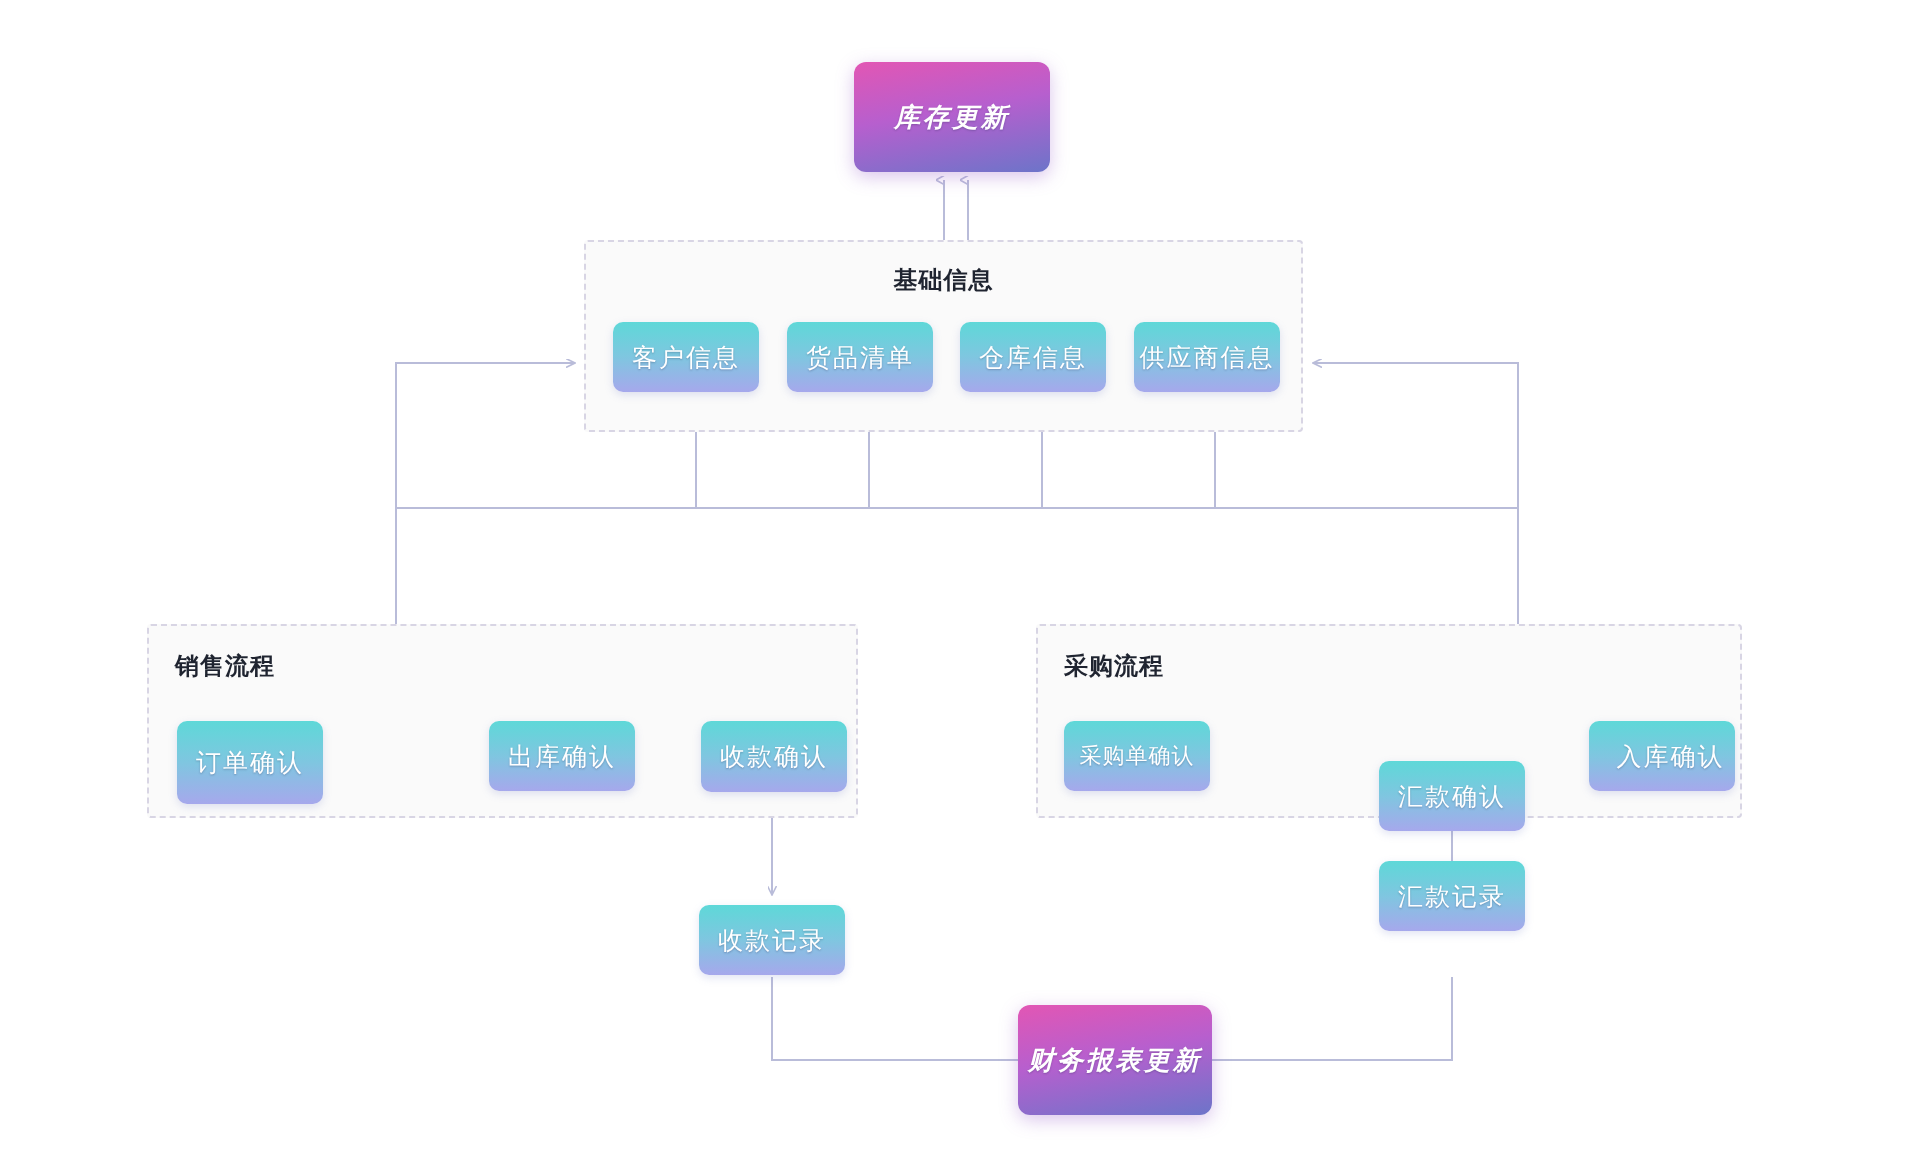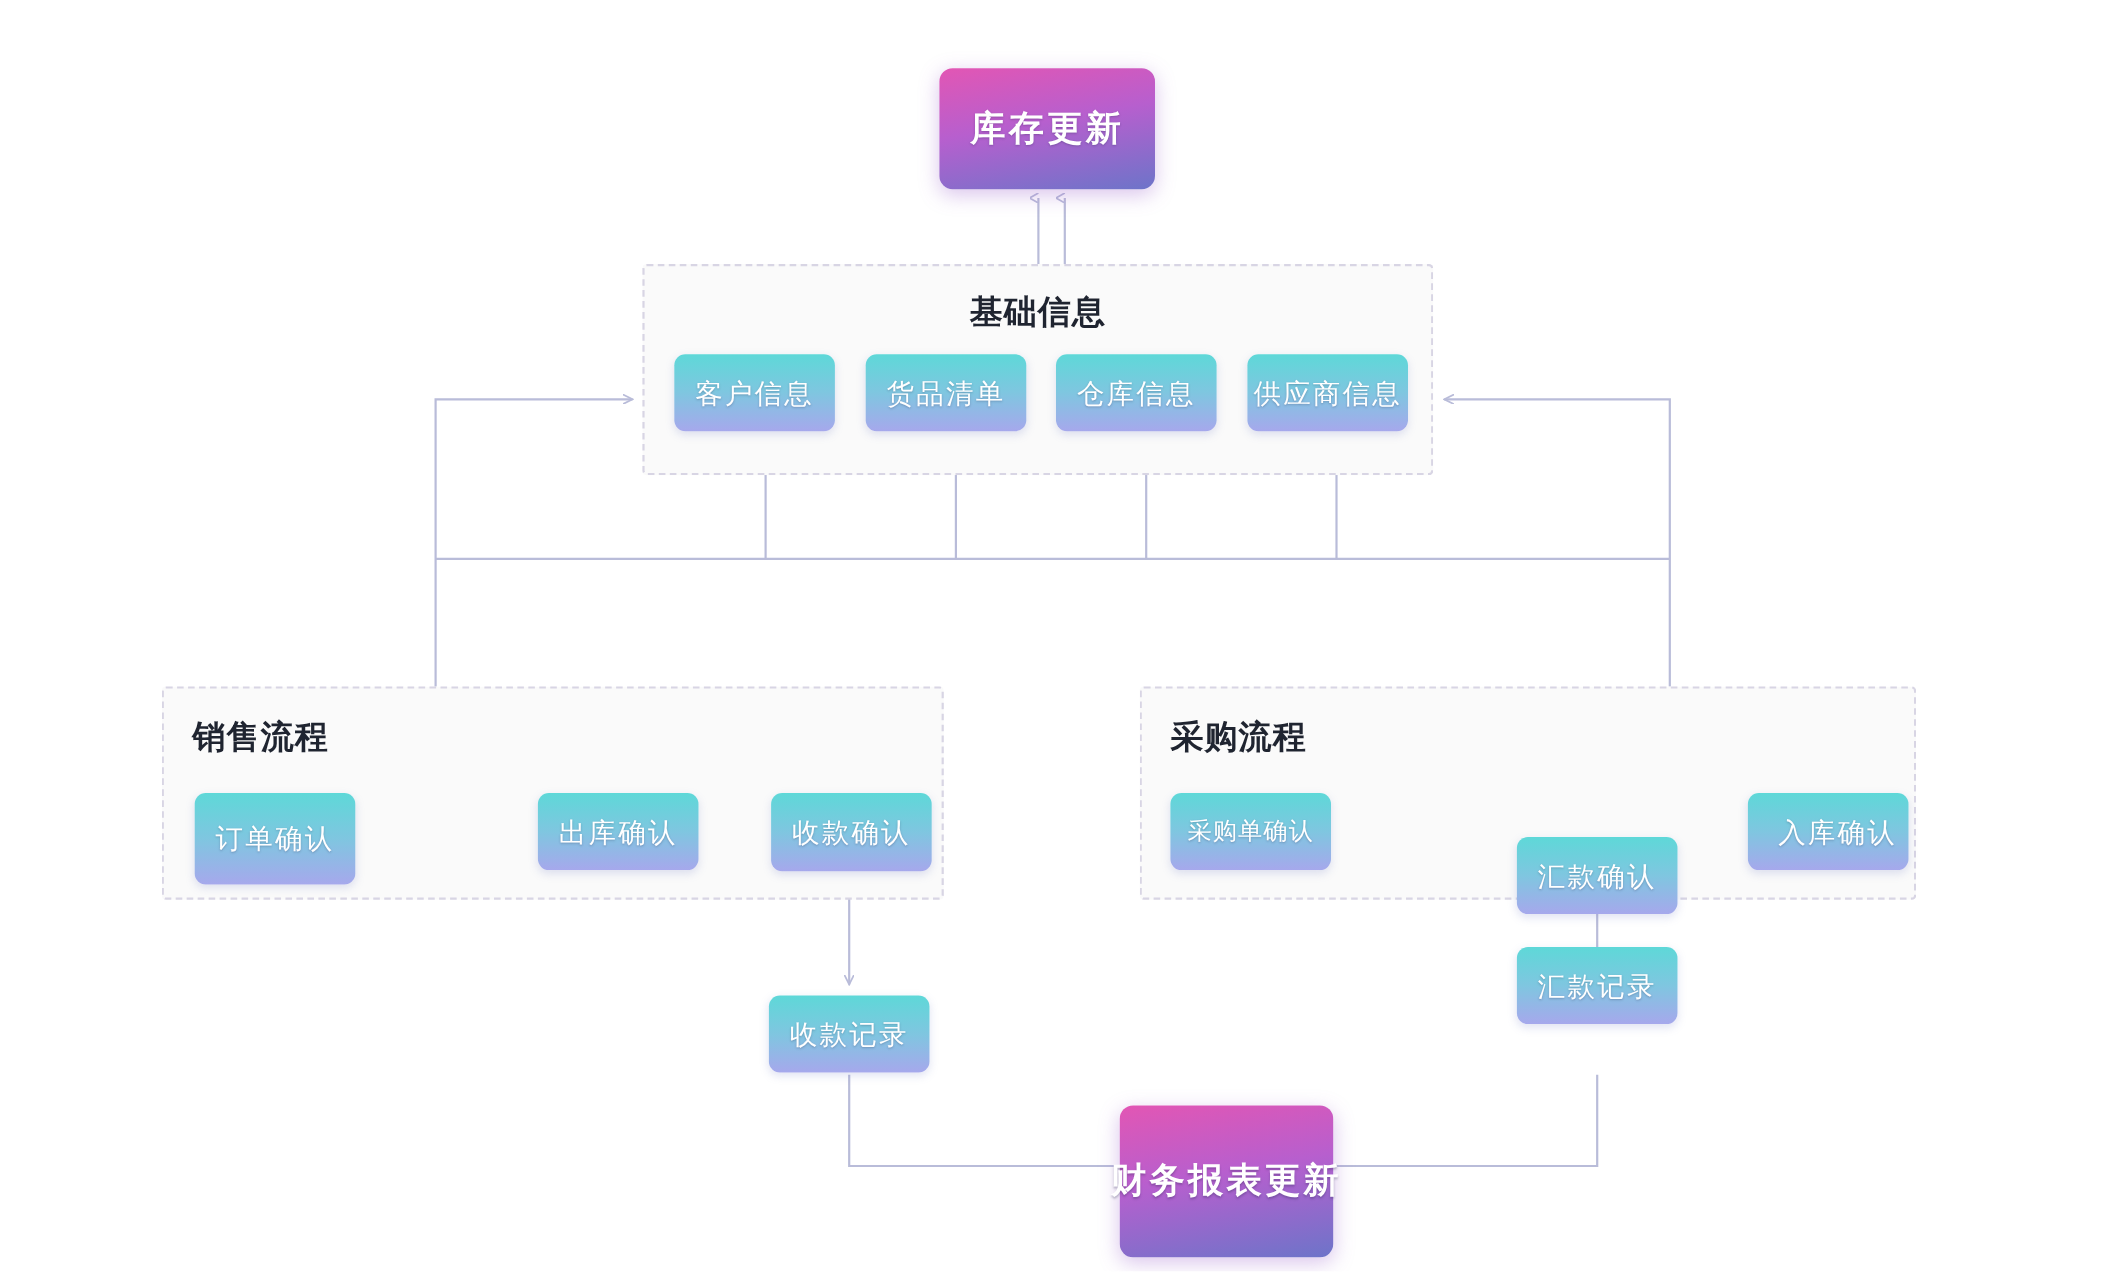--- a/index.html
+++ b/index.html
@@ -29,21 +29,21 @@
   
   .group {
     position: absolute;
     box-sizing: border-box;
     background: #fafafa;
     border: 2px dashed #d8d5e4;
     border-radius: 4px;
   }
   .group-title {
     position: absolute;
-    font-size: 30px;
+    font-size: 24px;
     font-weight: bold;
     color: #1f2430;
     letter-spacing: 1px;
     white-space: nowrap;
   }
   .group-title.centered {
     left: 0;
     right: 0;
     text-align: center;
   }
@@ -65,21 +65,22 @@
   .node.teal {
     background: linear-gradient(180deg, #5ed8d8 0%, #7fc6e0 50%, #a6a8ec 100%);
     box-shadow: 0 3px 8px rgba(120,130,200,0.22);
   }
   .node.accent {
     background: linear-gradient(170deg, #e256b4 0%, #b75fce 45%, #6d74c9 100%);
     box-shadow: 0 5px 18px rgba(150,90,200,0.35);
     border-radius: 12px;
     font-weight: bold;
     letter-spacing: 3px;
-    font-size: 32px;
+    font-size: 26px;
+    font-style: italic;
   }
 </style>
 </head>
 <body>
 
 <div id="canvas">
 
   <svg id="edges" viewBox="0 0 1920 1156" xmlns="http://www.w3.org/2000/svg">
     <defs>
       <marker id="arrowUp" markerWidth="9" markerHeight="9" refX="4.5" refY="8" orient="auto-start-reverse" markerUnits="userSpaceOnUse">
@@ -154,15 +155,15 @@
   <div class="group" style="left:1036px; top:624px; width:706px; height:194px;">
     <div class="group-title" style="left:26px; top:24px;">采购流程</div>
   </div>
   <div class="node teal" style="left:1064px; top:721px; width:146px; height:70px; font-size:22px; letter-spacing:1px;">采购单确认</div>
   <div class="node teal" style="left:1379px; top:721px; width:146px; height:70px;margin-top:40px;">汇款确认</div>
   <div class="node teal" style="left:1589px; top:721px; width:146px; height:70px;padding-left:17px;">入库确认</div>
 
   <div class="node teal" style="left:699px; top:905px; width:146px; height:70px;">收款记录</div>
   <div class="node teal" style="left:1379px; top:861px; width:146px; height:70px;">汇款记录</div>
 
-  <div class="node accent" style="left:1018px; top:1005px; width:194px; height:138px;">财务报表更新</div>
+  <div class="node accent" style="left:1018px; top:1005px; width:194px; height:110px;">财务报表更新</div>
 
 </div>
 
 </body></html>

